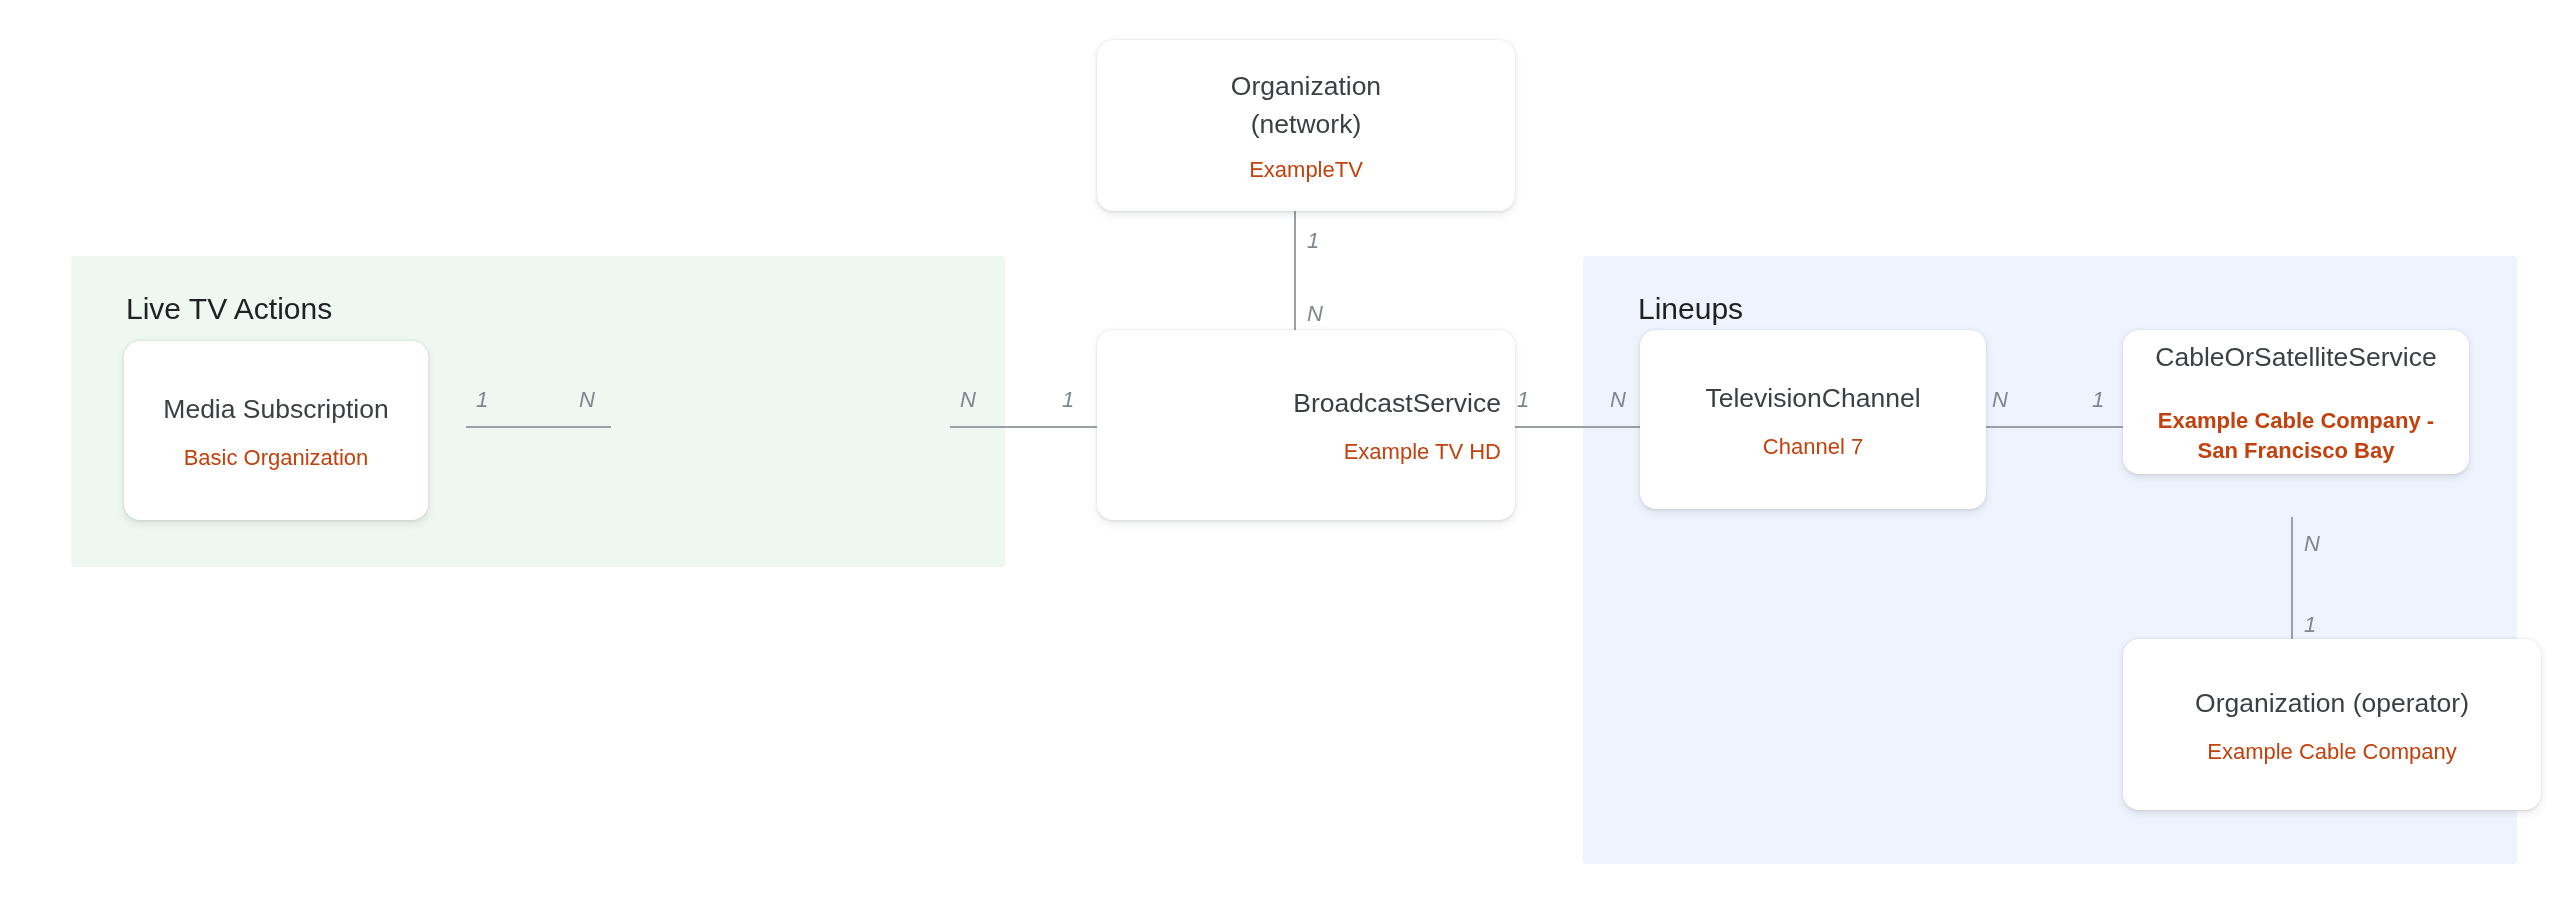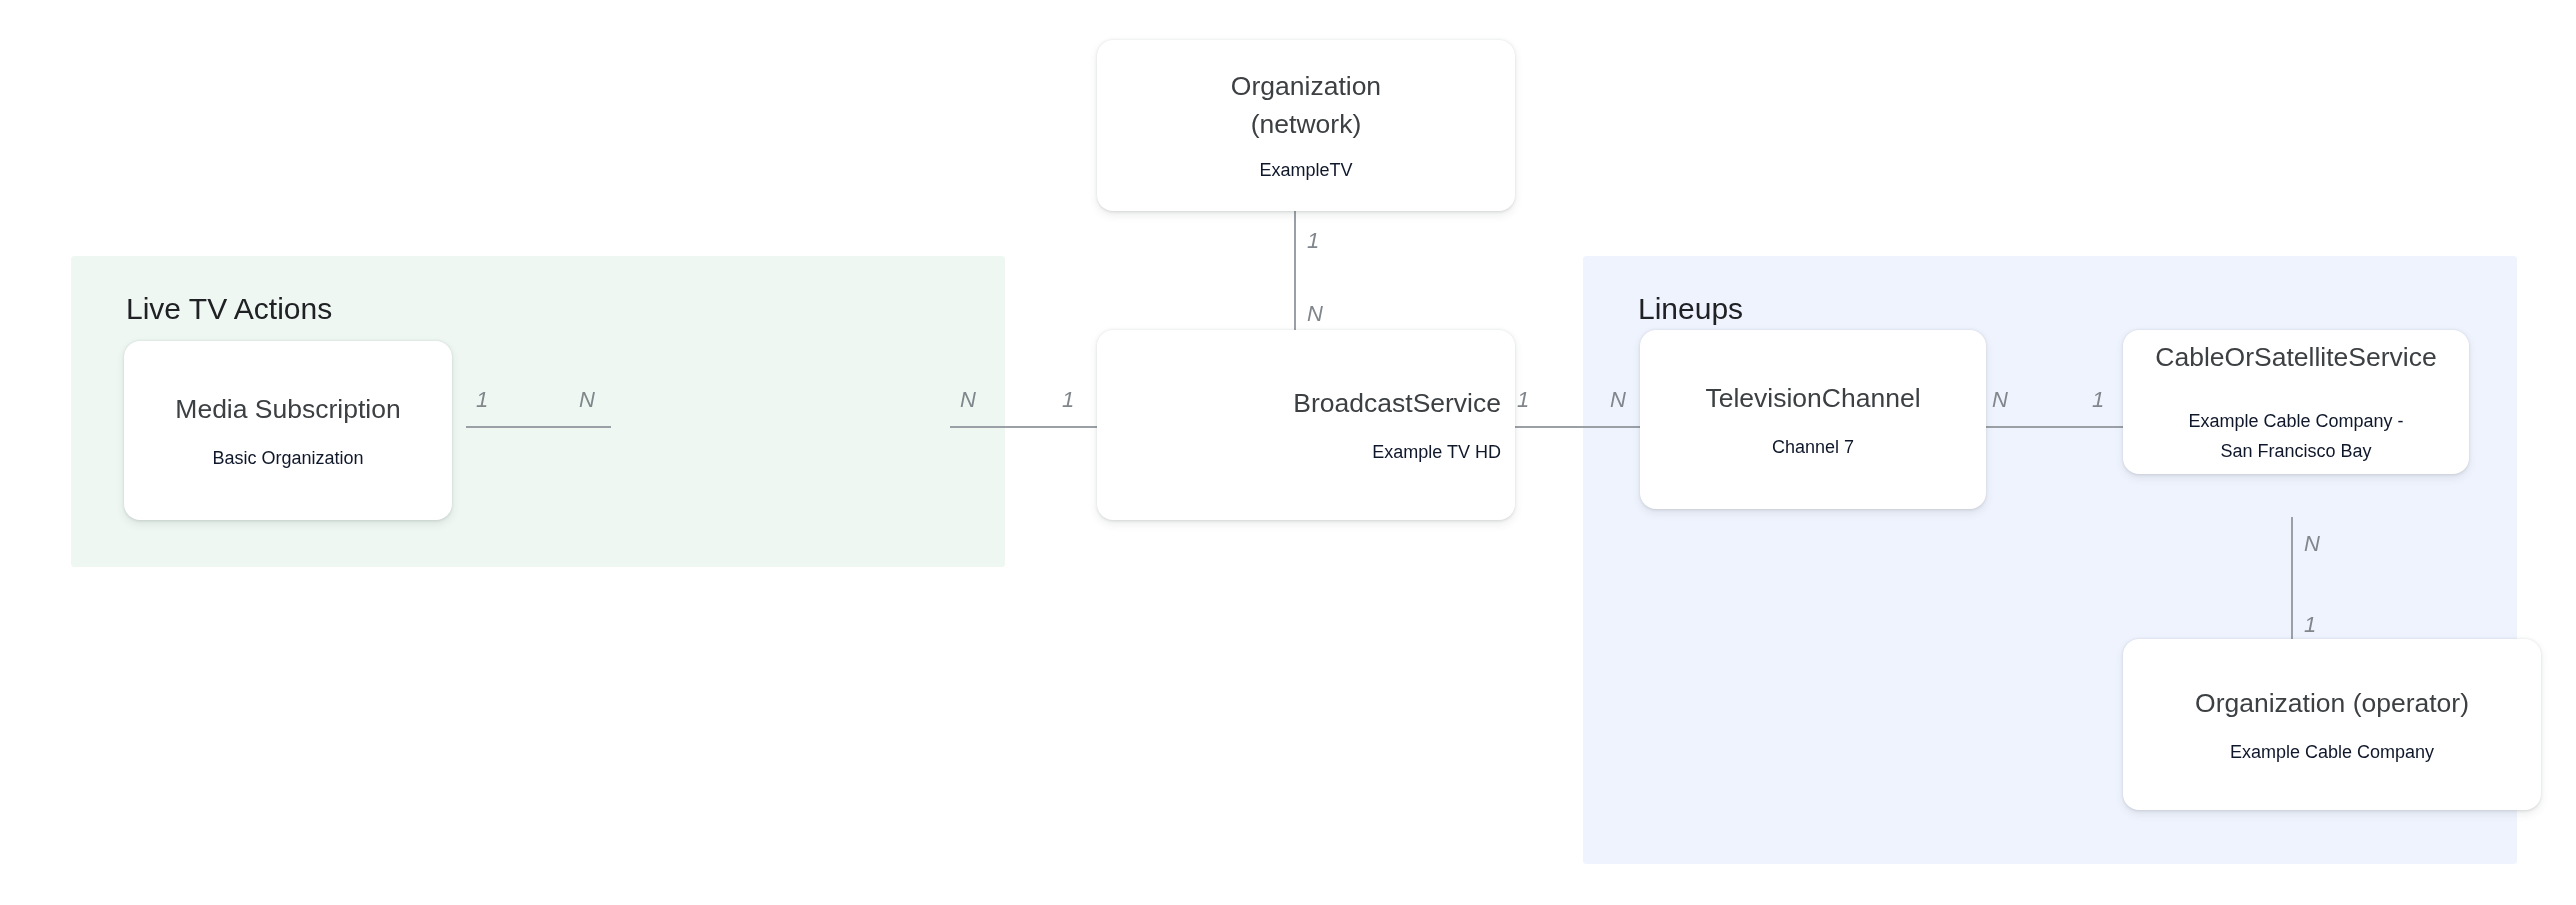--- a/index.html
+++ b/index.html
@@ -67,39 +67,39 @@
   .card-title {
     font-size: 26.5px;
     line-height: 38px;
     color: #3c4043;
     text-align: center;
     font-weight: 400;
     white-space: pre-line;
   }
   .card-subtitle {
     margin-top: 16px;
-    font-size: 18px;
+    font-size: 22px;
     line-height: 28px;
-    color: #0f172a;
+    color: #c2410c;
     text-align: center;
     font-weight: 400;
     white-space: pre-line;
   }
 
   
   #card-organization-network { left: 1097px; top: 40px;  width: 418px; height: 171px; }
-  #card-media-subscription   { left: 124px;  top: 341px; width: 328px; height: 179px; }
+  #card-media-subscription   { left: 124px;  top: 341px; width: 304px; height: 179px; }
   #card-action-markup        { left: 608px;  top: 341px; width: 346px; height: 179px; }
   #card-broadcast-service    { left: 1097px; top: 330px; width: 418px; height: 190px; align-items: flex-end; }
   #card-television-channel   { left: 1640px; top: 330px; width: 346px; height: 179px; }
   #card-cable-satellite      { left: 2123px; top: 330px; width: 346px; height: 144px; }
   #card-organization-operator{ left: 2123px; top: 639px; width: 418px; height: 171px; }
 
   #card-organization-network .card-subtitle { margin-top: 12.4px; }
-  #card-cable-satellite .card-subtitle { margin-top: 30px; line-height: 30px; }
+  #card-cable-satellite .card-subtitle { margin-top: 30px; line-height: 30px; font-weight: bold; }
 
   
   .edge-h {
     position: absolute;
     height: 0;
     border-top: 2.7px solid #9aa0a6;
     z-index: 1;
   }
   .edge-v {
     position: absolute;

